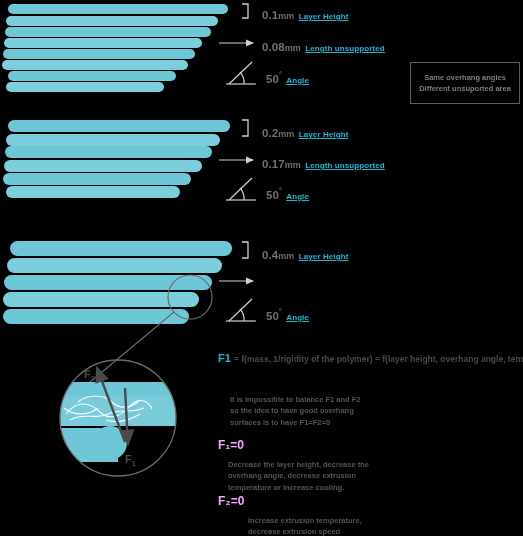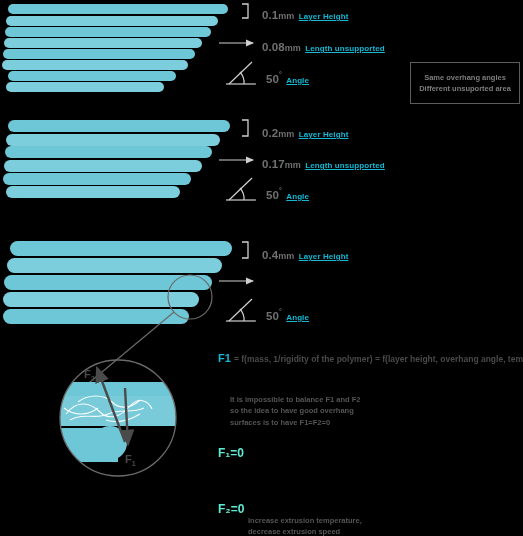--- a/index.html
+++ b/index.html
@@ -94,25 +94,24 @@
   .f-body {
     position: absolute;
     color: #555555;
     font-size: 7.5px;
     font-weight: 700;
     line-height: 1.5;
     white-space: pre-line;
   }
   .f-big {
     position: absolute;
-    color: #5eead4;
+    color: #f0abfc;
     font-size: 12px;
     font-weight: 700;
     white-space: nowrap;
-    margin-top: 8px;
   }
   svg { display: block; }
   .svg-layer {
     position: absolute;
     left: 0; top: 0;
     width: 523px;
     height: 536px;
     pointer-events: none;
   }
 </style>
@@ -201,20 +200,23 @@
   </div>
 
 
   <div class="f-body" style="left:230px; top:394px; width:240px;">It is impossible to balance F1 and F2
 so the idea to have good overhang
 surfaces is to have F1=F2=0</div>
 
   <div class="f-big" style="left:218px; top:438px;">
     <span>F₁=0</span>
   </div>
+  <div class="f-body" style="left:228px; top:459px; width:240px;">Decrease the layer height, decrease the
+overhang angle, decrease extrusion
+temperature or increase cooling.</div>
 
   <div class="f-big" style="left:218px; top:494px;">
     <span>F₂=0</span>
   </div>
   <div class="f-body" style="left:228px; top:515px; width:240px;margin-left:20px;">Increase extrusion temperature,
 decrease extrusion speed</div>
 
   <svg class="svg-layer" viewBox="0 0 523 536">
     <defs>
       <marker id="arrowGray" markerWidth="7" markerHeight="7" refX="6" refY="3" orient="auto">

